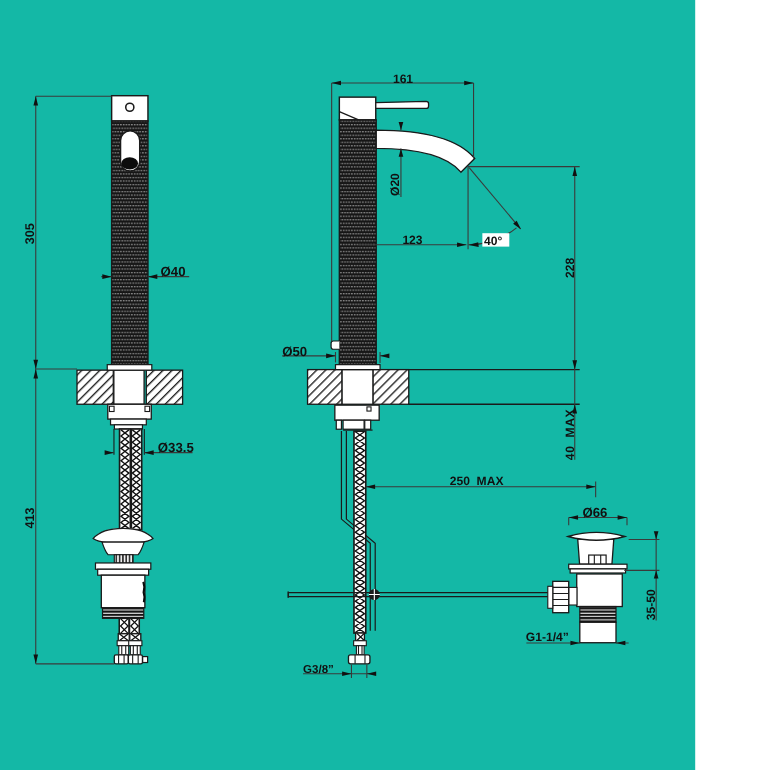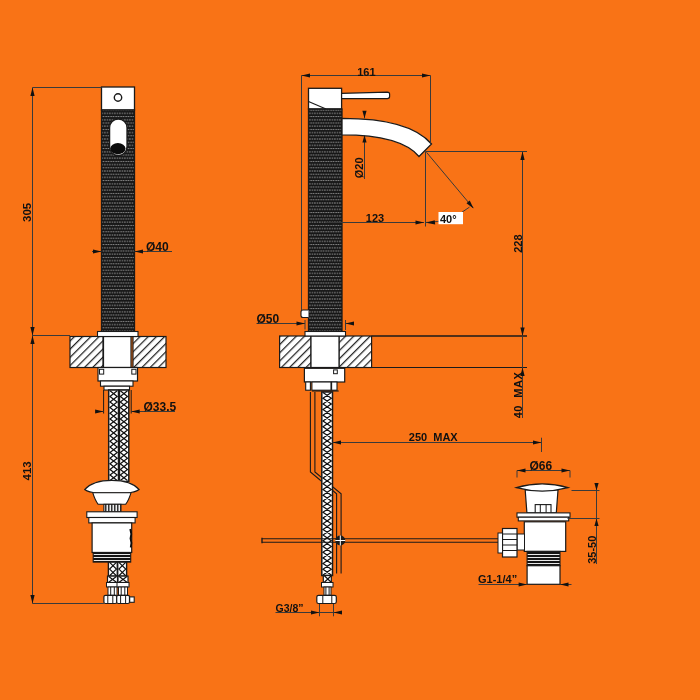--- a/index.html
+++ b/index.html
@@ -1,16 +1,16 @@
 <!DOCTYPE html>
 <html><head>
 <meta charset="utf-8">
 <style>
   html,body{margin:0;padding:0;background:#fff;}
-  #page{width:700px;height:700px;position:relative;background:#f97316;overflow:hidden;}
+  #page{width:632px;height:700px;position:relative;background:#14b8a6;overflow:hidden;}
   svg{position:absolute;left:0;top:0;}
   text{font-family:"Liberation Sans",sans-serif;font-weight:bold;fill:#111;}
 </style>
 </head>
 <body>
 <div id="page">
 <svg width="700" height="700" viewBox="0 0 700 700">
 <defs>
   <pattern id="knurl" width="2.5" height="6.4" patternUnits="userSpaceOnUse">
     <rect width="2.5" height="6.4" fill="#161616"></rect>

